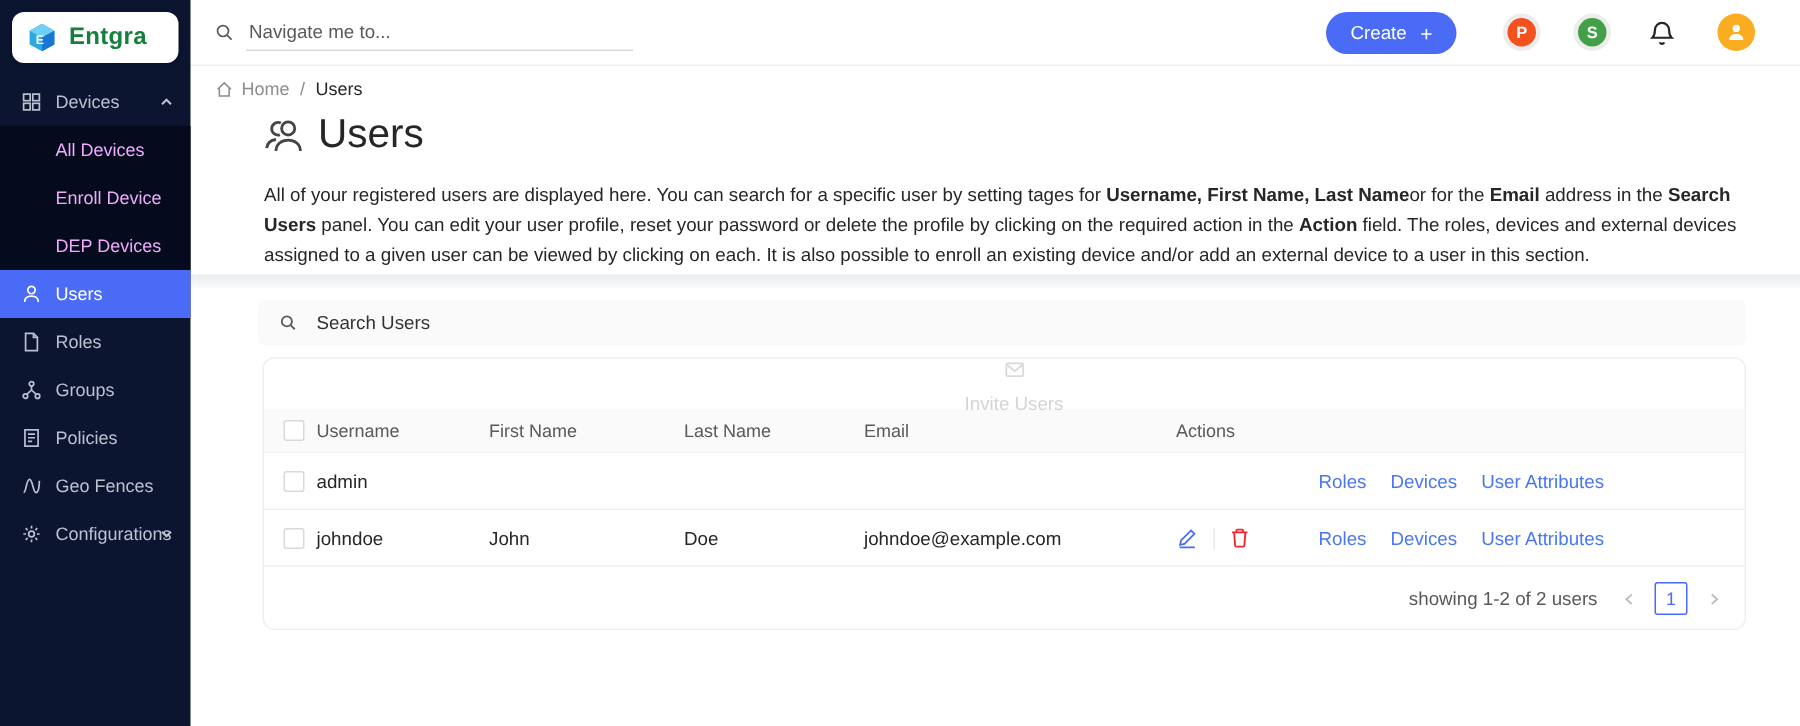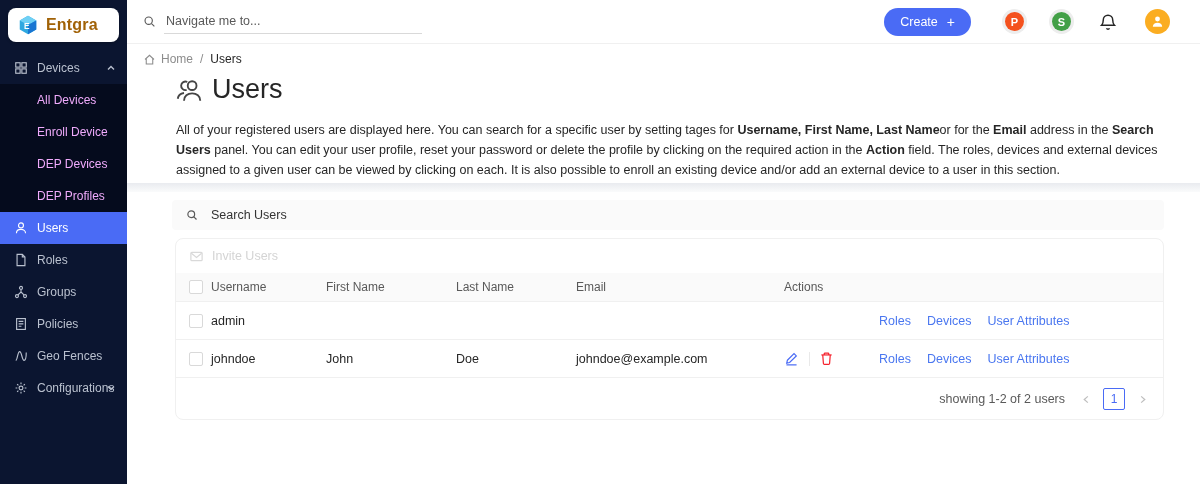--- a/index.html
+++ b/index.html
@@ -4,21 +4,21 @@
 <style>
   html,body{margin:0;padding:0;width:1200px;height:484px;overflow:hidden;
     font-family:"Liberation Sans","DejaVu Sans",sans-serif;background:#fff;}
   *{box-sizing:border-box;}
 
   
   .sidebar{position:absolute;left:0;top:0;width:127px;height:484px;background:#0b1530;z-index:5;}
   .logo{position:absolute;left:8px;top:8px;width:111px;height:34px;background:#fff;border-radius:8px;
     display:flex;align-items:center;gap:7px;padding-left:9px;cursor:pointer;box-shadow:0 1px 3px rgba(0,0,0,.25);}
   .logo-cube{width:22px;height:22px;display:inline-flex;}
-  .logo-text{font-size:16px;font-weight:bold;color:#a16207;letter-spacing:.2px;}
+  .logo-text{font-size:16px;font-weight:bold;color:#15803d;letter-spacing:.2px;}
   .side-menu{position:absolute;left:0;top:52px;width:127px;}
   .side-item{height:32px;display:flex;align-items:center;padding-left:14px;gap:9px;color:#bac1cf;
     font-size:12px;cursor:pointer;position:relative;}
   .side-item.active{background:#4a6bf5;color:#fff;}
   .side-icon{width:14px;height:14px;display:inline-flex;flex:none;}
   .side-icon svg{width:14px;height:14px;}
   .side-caret{position:absolute;right:11px;top:11px;width:10px;height:10px;display:inline-flex;}
   .side-sub{background:#050b1d;}
   .side-subitem{height:32px;display:flex;align-items:center;padding-left:37px;color:#f0abfc;
     font-size:12px;cursor:pointer;}
@@ -58,21 +58,21 @@
   .divider-band{position:absolute;left:0;right:0;top:139px;height:9px;
     background:linear-gradient(to bottom,#e9ebef,#fafbfc);}
 
   .search-panel{position:absolute;left:45px;top:156px;width:992px;height:30px;background:#fafafa;
     border-radius:4px;display:flex;align-items:center;gap:13px;padding-left:14px;cursor:pointer;}
   .search-panel .sicon{width:12px;height:12px;display:inline-flex;color:#595959;}
   .search-panel .sp-label{font-size:12.5px;color:#333;}
 
   .card{position:absolute;left:48px;top:194px;width:989px;height:182px;background:#fff;
     border:1px solid #f0f0f0;border-radius:8px;overflow:hidden;}
-  .invite{height:34px;display:flex;align-items:center;gap:8px;padding-left:13px;cursor:pointer;}
+  .invite{height:34px;display:flex;align-items:center;gap:8px;padding-left:13px;cursor:pointer;flex-direction:column;}
   .invite .micon{width:15px;height:15px;display:inline-flex;color:#d9d9d9;}
   .invite .inv-label{font-size:12.5px;color:#d4d4d4;}
 
   .thead{height:28px;background:#fafafa;display:flex;align-items:center;font-size:12px;color:#595959;}
   .trow{height:38px;display:flex;align-items:center;border-top:1px solid #f0f0f0;font-size:12.5px;color:#262626;}
   .col{flex:none;}
   .col-cb{width:35px;padding-left:13px;display:flex;align-items:center;}
   .col-user{width:115px;}
   .col-first{width:130px;}
   .col-last{width:120px;}
@@ -132,23 +132,20 @@
         </div>
         <div class="side-sub">
           <div class="side-subitem">
             <span class="side-sublabel">All Devices</span>
           </div>
           <div class="side-subitem">
             <span class="side-sublabel">Enroll Device</span>
           </div>
           <div class="side-subitem">
             <span class="side-sublabel">DEP Devices</span>
-          </div>
-          <div class="side-subitem">
-            <span class="side-sublabel">DEP Profiles</span>
           </div>
         </div>
         <div class="side-item active">
           <span class="side-icon">
             <svg viewBox="0 0 16 16" fill="none" stroke="currentColor" stroke-width="1.3">
               <circle cx="8" cy="5" r="2.8"></circle>
               <path d="M2.8 14 c0-3 2.3-4.4 5.2-4.4 s5.2 1.4 5.2 4.4"></path>
             </svg>
           </span>
           <span class="side-label">Users</span>

